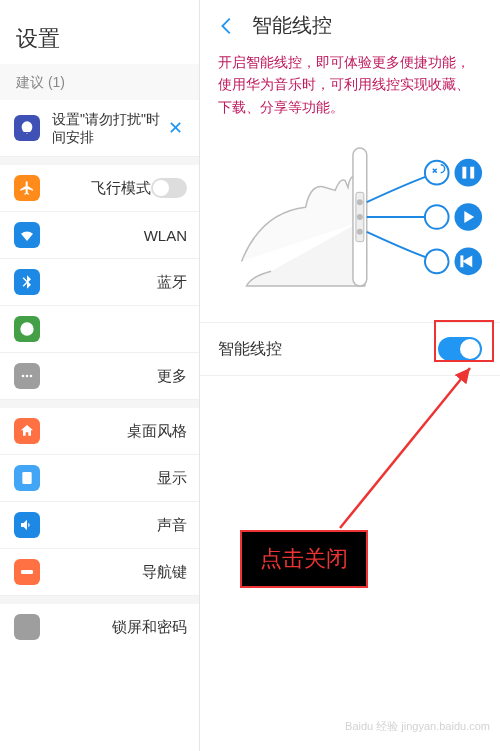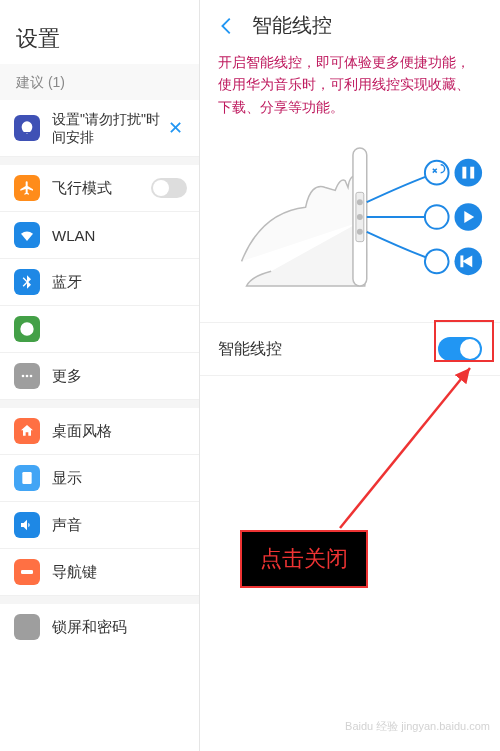--- a/index.html
+++ b/index.html
@@ -3,21 +3,21 @@
 <meta charset="utf-8">
 <style>
 * { margin: 0; padding: 0; box-sizing: border-box; font-family: -apple-system, "PingFang SC", "Microsoft YaHei", sans-serif; }
 body { width: 500px; height: 751px; background: #f5f5f5; position: relative; overflow: hidden; }
 .container { display: flex; height: 100%; }
 .left-panel { width: 200px; background: #fff; border-right: 1px solid #e5e5e5; display: flex; flex-direction: column; }
 .left-title { font-size: 22px; padding: 24px 16px 10px; color: #333; font-weight: 500; }
 .search-box { margin: 6px 10px 10px; background: #f3f3f3; border-radius: 4px; padding: 8px 10px; display: flex; align-items: center; color: #aaa; font-size: 14px; }
 .search-icon { margin-right: 6px; fill: #aaa; }
 .section-header { font-size: 14px; color: #888; padding: 10px 16px 8px; background: #f8f8f8; }
-.list { flex: 1; overflow-y: auto; }
+.list { flex: 1; overflow-y: auto; text-align: right; }
 .list-item { display: flex; align-items: center; padding: 10px 12px 10px 14px; font-size: 15px; color: #333; border-bottom: 1px solid #f0f0f0; position: relative; }
 .list-item:last-child { border-bottom: none; }
 .item-icon { width: 26px; height: 26px; border-radius: 6px; margin-right: 12px; display: flex; align-items: center; justify-content: center; flex-shrink: 0; }
 .item-icon svg { width: 16px; height: 16px; fill: #fff; }
 .item-label { flex: 1; }
 .close-x { color: #2196f3; font-size: 18px; padding: 0 4px; }
 .toggle-sm { width: 36px; height: 20px; background: #ddd; border-radius: 10px; position: relative; }
 .toggle-sm::after { content: ""; position: absolute; width: 16px; height: 16px; background: #fff; border-radius: 50%; top: 2px; left: 2px; }
 .divider { height: 8px; background: #f5f5f5; }
 .right-panel { flex: 1; background: #fff; position: relative; }

